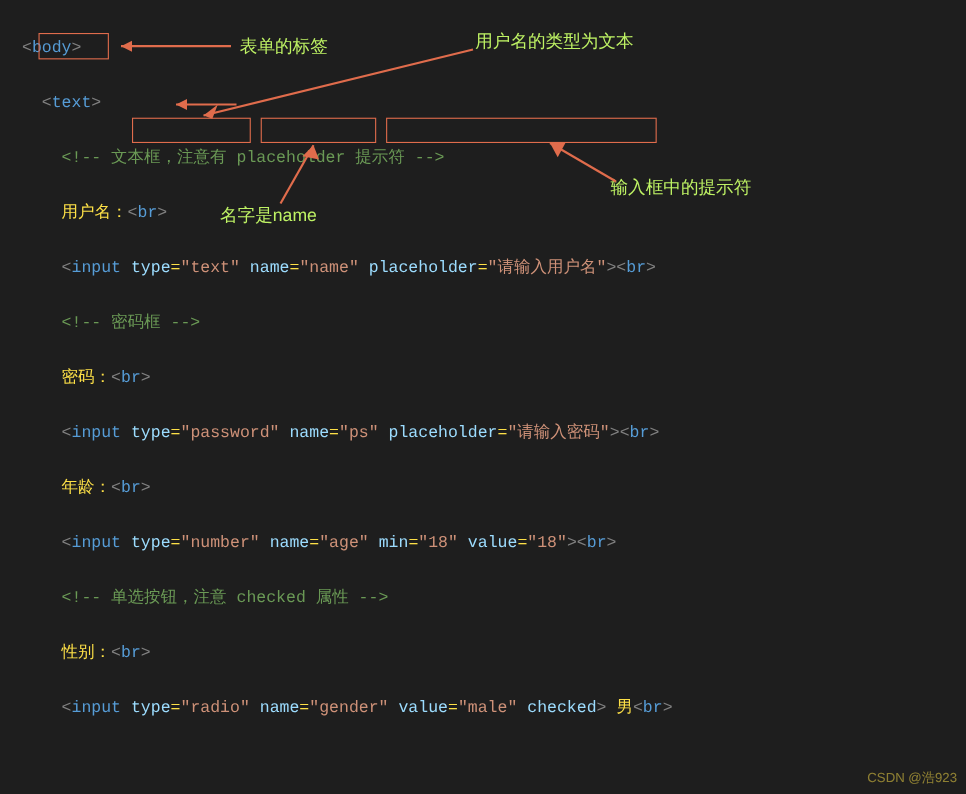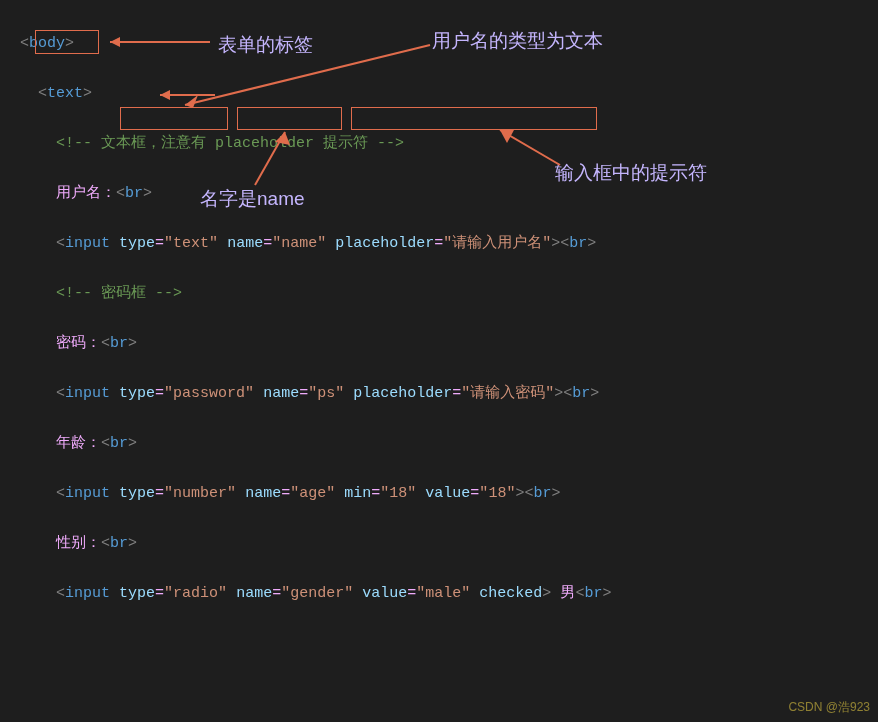--- a/index.html
+++ b/index.html
@@ -21,28 +21,28 @@
     position: relative;
   }
   .line { white-space: pre; }
   .i1 { padding-left: 18px; }
   .i2 { padding-left: 36px; }
   .b   { color: #569cd6; } 
   .ab  { color: #9cdcfe; } 
   .s   { color: #ce9178; } 
   .c   { color: #6a9955; } 
   .p   { color: #808080; } 
-  .t   { color: #f0abfc; } 
+  .t   { color: #fde047; } 
 
   
   .anno {
     position: absolute;
-    color: #c4b5fd;
+    color: #bef264;
     font-family: sans-serif;
-    font-size: 19px;
+    font-size: 16px;
     pointer-events: none;
   }
   .box {
     position: absolute;
     border: 1px solid #e06c4c;
     pointer-events: none;
   }
   svg.arrows {
     position: absolute;
     top: 0; left: 0;
@@ -69,20 +69,21 @@
 <div class="line"><span class="p">&lt;</span><span class="b">body</span><span class="p">&gt;</span></div>
 <div class="line i1"><span class="p">&lt;</span><span class="b">text</span><span class="p">&gt;</span></div>
 <div class="line i2 c">&lt;!-- 文本框，注意有 placeholder 提示符 --&gt;</div>
 <div class="line i2"><span class="t">用户名：</span><span class="p">&lt;</span><span class="b">br</span><span class="p">&gt;</span></div>
 <div class="line i2"><span class="p">&lt;</span><span class="b">input</span> <span class="ab">type</span><span class="t">=</span><span class="s">"<span>text</span>"</span> <span class="ab">name</span><span class="t">=</span><span class="s">"<span>name</span>"</span> <span class="ab">placeholder</span><span class="t">=</span><span class="s">"<span>请输入用户名</span>"</span><span class="p">&gt;&lt;</span><span class="b">br</span><span class="p">&gt;</span></div>
 <div class="line i2 c">&lt;!-- 密码框 --&gt;</div>
 <div class="line i2"><span class="t">密码：</span><span class="p">&lt;</span><span class="b">br</span><span class="p">&gt;</span></div>
 <div class="line i2"><span class="p">&lt;</span><span class="b">input</span> <span class="ab">type</span><span class="t">=</span><span class="s">"<span>password</span>"</span> <span class="ab">name</span><span class="t">=</span><span class="s">"<span>ps</span>"</span> <span class="ab">placeholder</span><span class="t">=</span><span class="s">"<span>请输入密码</span>"</span><span class="p">&gt;&lt;</span><span class="b">br</span><span class="p">&gt;</span></div>
 <div class="line i2"><span class="t">年龄：</span><span class="p">&lt;</span><span class="b">br</span><span class="p">&gt;</span></div>
 <div class="line i2"><span class="p">&lt;</span><span class="b">input</span> <span class="ab">type</span><span class="t">=</span><span class="s">"<span>number</span>"</span> <span class="ab">name</span><span class="t">=</span><span class="s">"<span>age</span>"</span> <span class="ab">min</span><span class="t">=</span><span class="s">"<span>18</span>"</span> <span class="ab">value</span><span class="t">=</span><span class="s">"<span>18</span>"</span><span class="p">&gt;&lt;</span><span class="b">br</span><span class="p">&gt;</span></div>
+<div class="line i2 c">&lt;!-- 单选按钮，注意 checked 属性 --&gt;</div>
 <div class="line i2"><span class="t">性别：</span><span class="p">&lt;</span><span class="b">br</span><span class="p">&gt;</span></div>
 <div class="line i2"><span class="p">&lt;</span><span class="b">input</span> <span class="ab">type</span><span class="t">=</span><span class="s">"<span>radio</span>"</span> <span class="ab">name</span><span class="t">=</span><span class="s">"<span>gender</span>"</span> <span class="ab">value</span><span class="t">=</span><span class="s">"<span>male</span>"</span> <span class="ab">checked</span><span class="p">&gt;</span><span class="t"> 男</span><span class="p">&lt;</span><span class="b">br</span><span class="p">&gt;</span></div>
 
 
 
 
 
 
 
 

